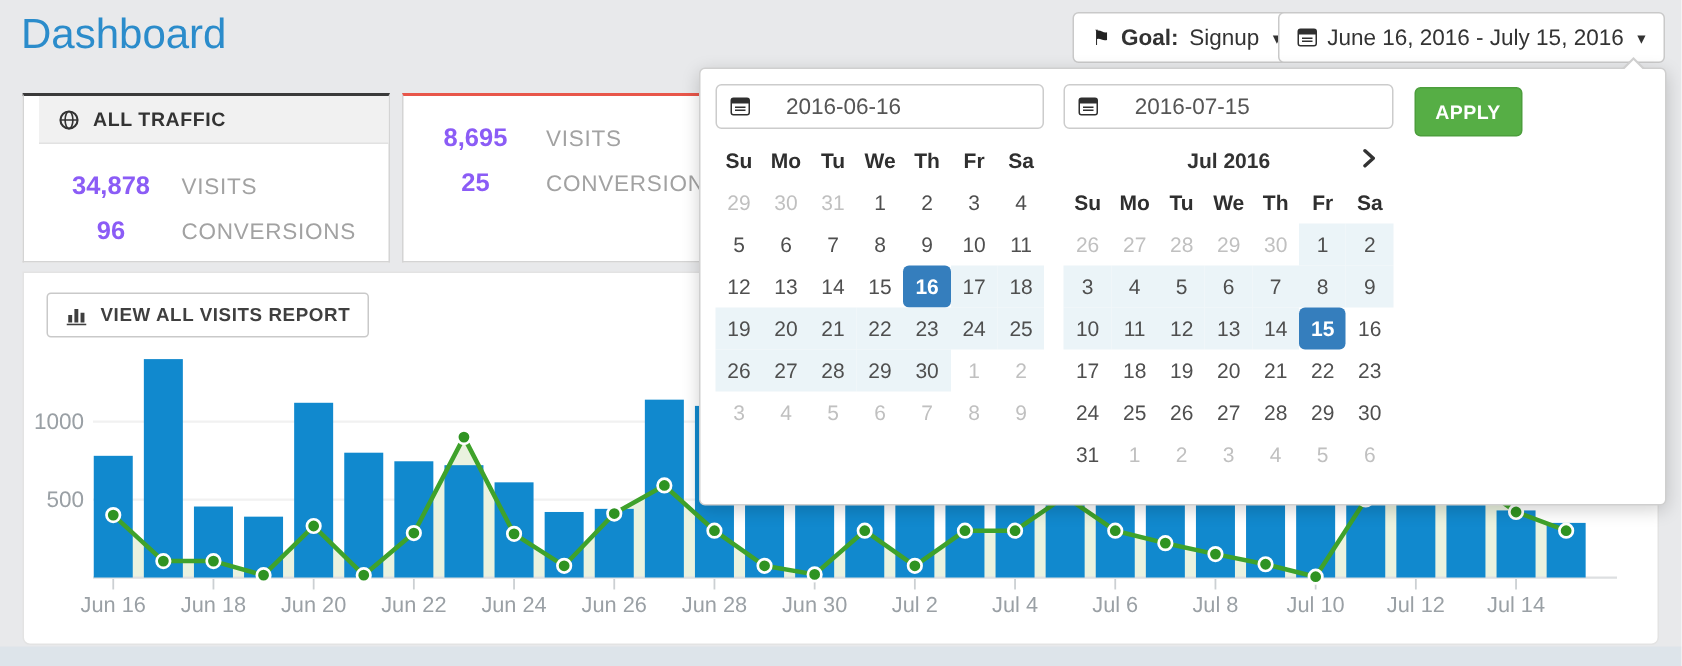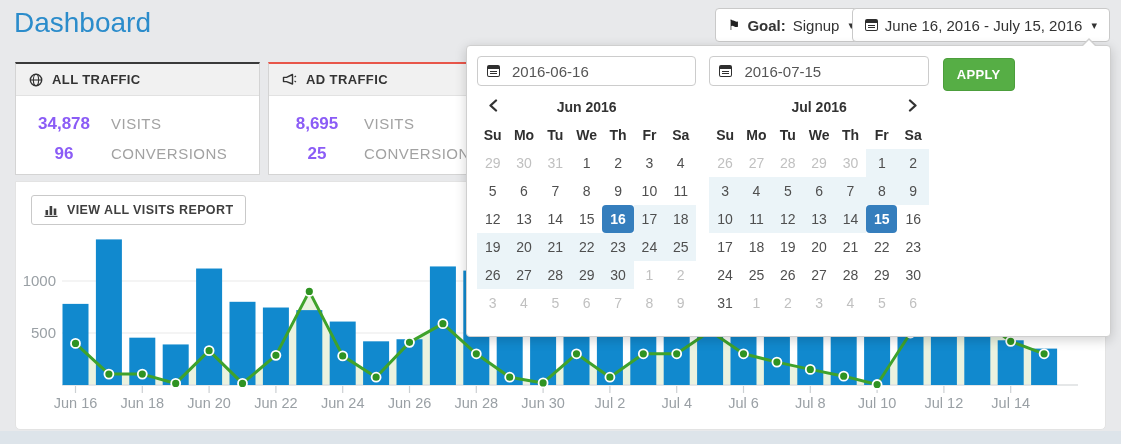--- a/index.html
+++ b/index.html
@@ -51,21 +51,21 @@
   #chart text{font-family:"Liberation Sans",sans-serif;}
   
   .popup{
     position:absolute;left:466px;top:45px;width:645px;height:292px;background:#fff;
     border:1px solid #cfcfcf;border-radius:4px;box-shadow:0 3px 12px rgba(0,0,0,.18);
     z-index:10;display:flex;padding:7px;gap:7px;
   }
   .popup-arrow{position:absolute;top:-8px;right:13px;width:0;height:0;border-left:8px solid transparent;border-right:8px solid transparent;border-bottom:8px solid #cfcfcf;}
   .popup-arrow::after{content:'';position:absolute;left:-7px;top:1.5px;width:0;height:0;border-left:7px solid transparent;border-right:7px solid transparent;border-bottom:7px solid #fff;}
   .cal-col{width:228px;padding:3px;}
-  .drp-input{display:flex;align-items:center;gap:12px;height:30px;border:1px solid #ccc;border-radius:4px;padding:0 9px;margin-bottom:7px;background:#fff;}
+  .drp-input{display:flex;align-items:center;gap:24px;height:30px;border:1px solid #ccc;border-radius:4px;padding:0 9px;margin-bottom:7px;background:#fff;}
   .drp-input input{border:none;outline:none;font-size:15px;color:#555;width:100%;font-family:"Liberation Sans",sans-serif;background:transparent;}
   table.cal{border-collapse:collapse;width:100%;}
   table.cal th,table.cal td{text-align:center;width:31px;height:28px;font-size:14px;}
   th.month-title{font-size:15px;font-weight:bold;color:#333;}
   th.wd{font-size:13px;font-weight:bold;color:#2f2f2f;}
   th.nav{cursor:pointer;}
   td.day{color:#4f4f4f;cursor:pointer;}
   td.off{color:#c0c0c0;}
   td.in{background:var(--in-range);}
   td.act{background:var(--active-day);color:#fff;font-weight:bold;border-radius:4px;}
@@ -90,49 +90,41 @@
   <span class="caret">▾</span>
 </button>
 
 <button class="hbtn date-btn">
   <span class="cal-icon"></span>
   <span>June 16, 2016 - July 15, 2016</span>
   <span class="caret">▾</span>
 </button>
 
 <div id="cards-mount">
-    <div class="card" style="left: 15px; border-top-color: rgb(58, 58, 58);">
+    <div class="card" style="left: 15px; border-top-color: rgb(58, 58, 58); padding-left: 10px;">
       <div class="card-h">
         <svg width="14" height="14" viewBox="0 0 14 14">
           <circle cx="7" cy="7" r="5.7" fill="none" stroke="#333" stroke-width="1.4"></circle>
           <ellipse cx="7" cy="7" rx="2.6" ry="5.7" fill="none" stroke="#333" stroke-width="1.1"></ellipse>
           <line x1="1.3" y1="7" x2="12.7" y2="7" stroke="#333" stroke-width="1.1"></line>
         </svg>
         <span>ALL TRAFFIC</span>
       </div>
       <div class="card-b">
         <div class="metric">
           <span class="m-val">34,878</span>
           <span class="m-lab">VISITS</span>
         </div>
         <div class="metric">
           <span class="m-val">96</span>
           <span class="m-lab">CONVERSIONS</span>
         </div>
       </div>
     </div>
     <div class="card" style="left: 268px; border-top-color: rgb(232, 86, 74);">
-      <div class="card-h">
-        <svg width="15" height="14" viewBox="0 0 15 14">
-          <polygon points="10.5,1.5 10.5,11 4.5,8.6 1.5,8.6 1.5,4.4 4.5,4.4" fill="none" stroke="#333" stroke-width="1.4" stroke-linejoin="round"></polygon>
-          <line x1="12.5" y1="4" x2="14" y2="3" stroke="#333" stroke-width="1.2"></line>
-          <line x1="12.5" y1="8" x2="14" y2="9" stroke="#333" stroke-width="1.2"></line>
-        </svg>
-        <span>AD TRAFFIC</span>
-      </div>
       <div class="card-b">
         <div class="metric">
           <span class="m-val">8,695</span>
           <span class="m-lab">VISITS</span>
         </div>
         <div class="metric">
           <span class="m-val">25</span>
           <span class="m-lab">CONVERSIONS</span>
         </div>
       </div>
@@ -255,27 +247,20 @@
 
   <div class="cal-col">
     <div class="drp-input">
       <span class="cal-icon"></span>
       <input value="2016-06-16" style="">
     </div>
     <div id="cal-mount-0">
         <table class="cal">
           <thead>
             <tr>
-              <th class="nav"><svg width="10" height="13" viewBox="0 0 10 13">
-                  <path d="M8 1.5 L2.5 6.5 L8 11.5" fill="none" stroke="#333" stroke-width="2.3" stroke-linecap="round" stroke-linejoin="round"></path>
-                </svg></th>
-              <th colspan="5" class="month-title">Jun 2016</th>
-              <th></th>
-            </tr>
-            <tr>
               <th class="wd">Su</th>
               <th class="wd">Mo</th>
               <th class="wd">Tu</th>
               <th class="wd">We</th>
               <th class="wd">Th</th>
               <th class="wd">Fr</th>
               <th class="wd">Sa</th>
             </tr>
           </thead>
           <tbody>

